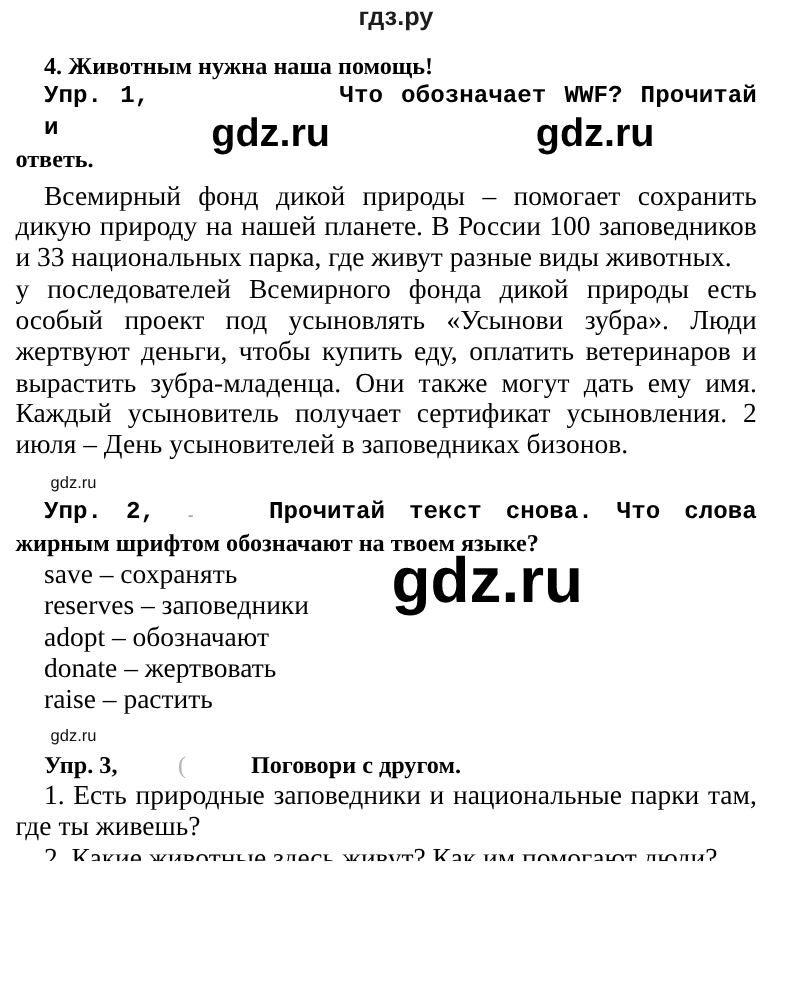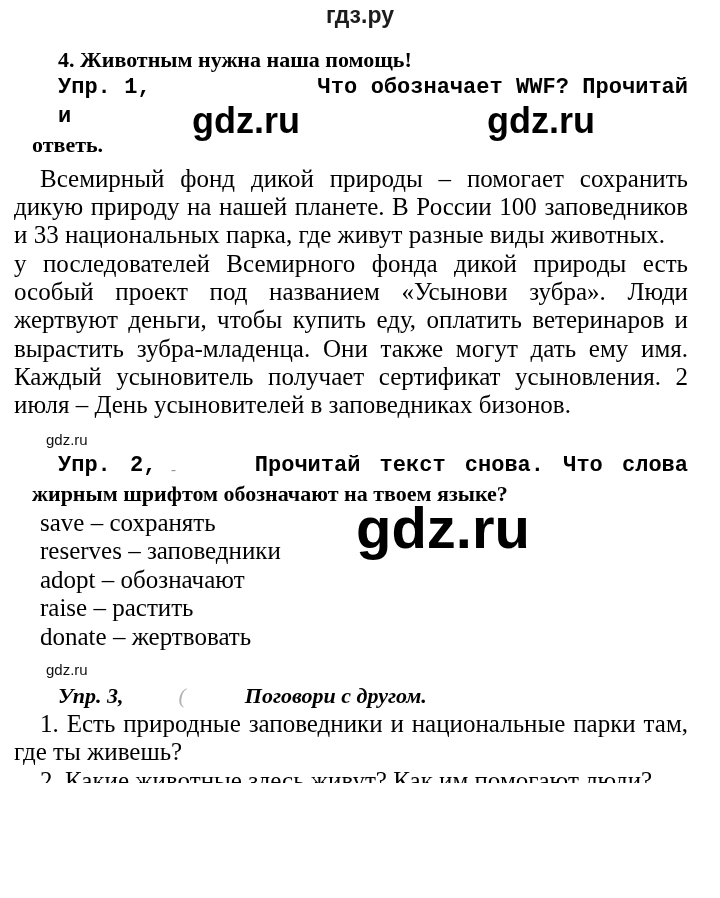--- a/index.html
+++ b/index.html
@@ -13,32 +13,32 @@
   
   .line{
     font-size:25px;line-height:28.35px;
     text-align:justify;text-align-last:justify;text-justify:inter-word;
     white-space:normal;
   }
   .line.last{text-align-last:left;}
   .line.fi{text-indent:26px;}
   
   .hline{
-    font-size:22px;line-height:28.4px;font-weight:bold;margin-left:18px;
+    font-size:22px;line-height:28.4px;font-weight:bold;
   }
   .j{text-align:justify;text-align-last:justify;text-justify:inter-word;font-family:Liberation Mono, monospace;}
   .pl{padding-left:26px;}
   .sp{display:inline-block;height:1px;}
   .sp-ex1{width:140px;}
   .sp-ex2{width:60px;}
   .sp-ex3a{width:44px;}
   .sp-ex3b{width:48px;}
   .mt-para1{margin-top:5px;}
   .mt-ex2{margin-top:32px;}
-  .mt-ex3{margin-top:30px;font-style:italic;}
+  .mt-ex3{margin-top:30px;}
   .vocab .line{
     text-align:center;text-align-last:left;
     padding-left:26px;line-height:28.6px;
   }
   
   .wm{
     position:absolute;z-index:5;
     font-family:"Liberation Sans", sans-serif;
     font-weight:bold;color:#000;line-height:1;
     pointer-events:none;
@@ -81,40 +81,40 @@
   </div>
   <div class="hline">ответь.</div>
 
   <div class="mt-para1">
       <div class="line fi">Всемирный фонд дикой природы – помогает сохранить</div>
       <div class="line">дикую природу на нашей планете. В России 100 заповедников</div>
       <div class="line last">и 33 национальных парка, где живут разные виды животных.</div>
     </div>
   <div>
       <div class="line">у последователей Всемирного фонда дикой природы есть</div>
-      <div class="line">особый проект под названием «Усынови зубра». Люди</div>
+      <div class="line">особый проект под усыновлять «Усынови зубра». Люди</div>
       <div class="line">жертвуют деньги, чтобы купить еду, оплатить ветеринаров и</div>
       <div class="line">вырастить зубра-младенца. Они также могут дать ему имя.</div>
       <div class="line">Каждый усыновитель получает сертификат усыновления. 2</div>
       <div class="line last">июля – День усыновителей в заповедниках бизонов.</div>
     </div>
 
   <div class="hline j pl mt-ex2">
     <span>Упр. 2,</span>
     <span class="sp sp-ex2"></span>
     <span>Прочитай текст снова. Что слова</span>
   </div>
   <div class="hline">жирным шрифтом обозначают на твоем языке?</div>
 
   <div class="vocab">
       <div class="line">save – сохранять</div>
       <div class="line">reserves – заповедники</div>
       <div class="line">adopt – обозначают</div>
+      <div class="line">donate – жертвовать</div>
       <div class="line last">raise – растить</div>
-      <div class="line">donate – жертвовать</div>
     </div>
 
   <div class="hline mt-ex3 pl">
     <span>Упр. 3,</span>
     <span class="sp sp-ex3a"></span>
     <span class="paren-faint">(</span>
     <span class="sp sp-ex3b"></span>
     <span>Поговори с другом.</span>
   </div>
 

